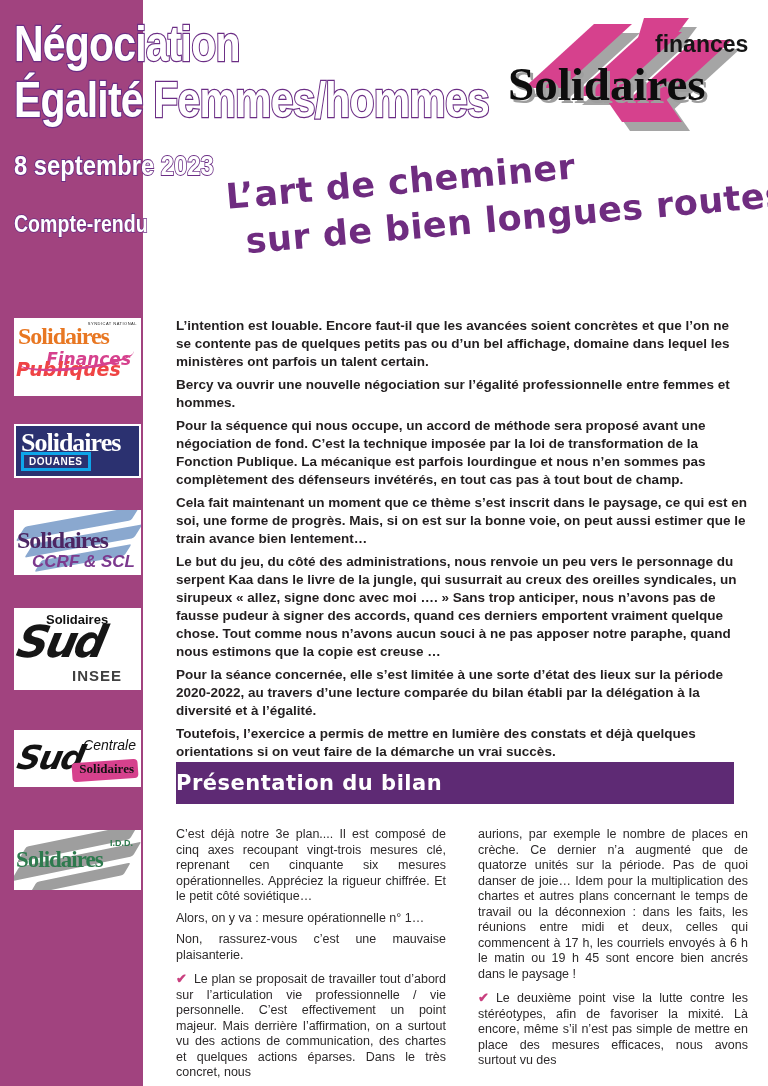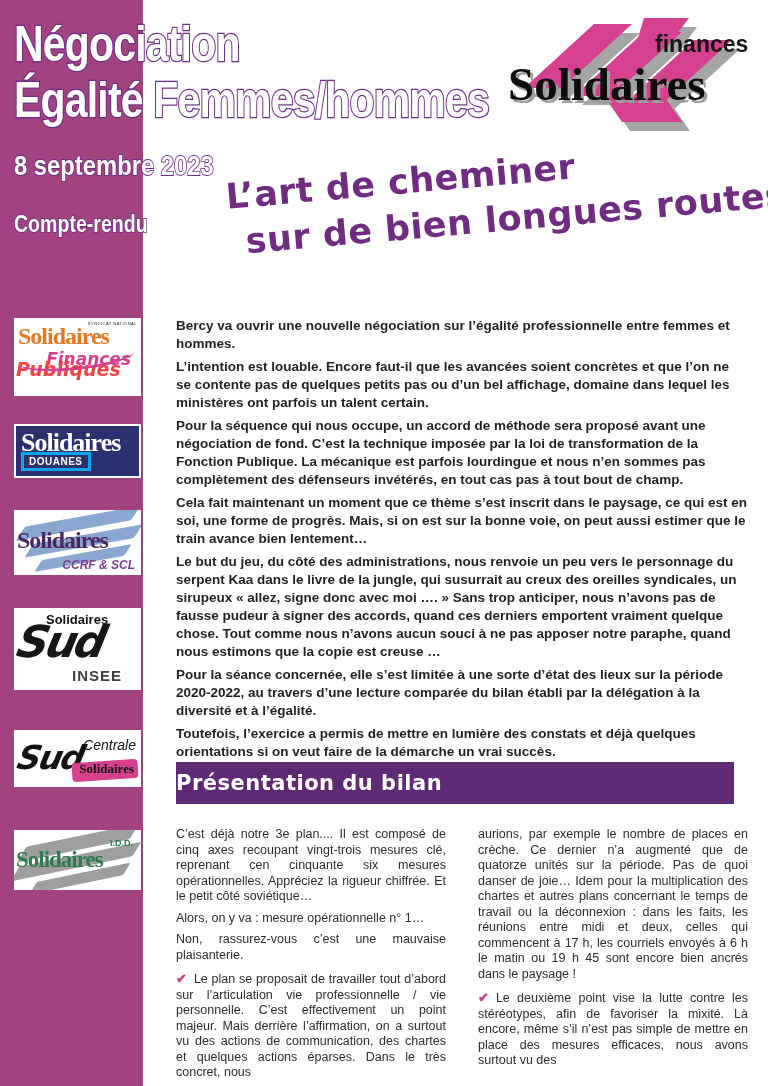--- a/index.html
+++ b/index.html
@@ -70,21 +70,21 @@
     font-size:26px; color:#fff; letter-spacing:-1px; }
   .l2-w2 { position:absolute; left:5px; bottom:5px; border:3px solid #0ea5e9; padding:1px 5px;
     font-weight:bold; font-size:10px; color:#fff; letter-spacing:.5px; background:#2b3170; }
 
   .band { position:absolute; background:#8aa8cf; transform:skewX(-40deg) rotate(-12deg); border-radius:2px; }
   .l3-b1 { left:14px; top:6px;  width:100px; height:15px; }
   .l3-b2 { left:22px; top:24px; width:95px;  height:14px; }
   .l3-b3 { left:30px; top:42px; width:78px;  height:12px; }
   .l3-w1 { position:absolute; left:3px; top:17px; font-family:"Liberation Serif", serif; font-weight:bold;
     font-size:24px; color:#4d2663; letter-spacing:-1px; z-index:2; }
-  .l3-w2 { position:absolute; right:6px; bottom:3px; font-style:italic; font-weight:bold; font-size:12px;
+  .l3-w2 { position:absolute; right:6px; bottom:3px; font-style:italic; font-weight:bold; font-size:17px;
     color:#7c3a8e; z-index:2; }
 
   .l4-w1 { position:absolute; top:4px; left:32px; font-weight:bold; font-size:13px; color:#111; z-index:2; }
   .l4-w2 { position:absolute; top:8px; left:4px; font-family:"DejaVu Sans", sans-serif; font-style:italic;
     font-weight:bold; font-size:44px; letter-spacing:-3px; transform:skewX(-12deg); color:#161616; z-index:1; }
   .l4-w3 { position:absolute; bottom:6px; left:58px; font-weight:bold; font-size:15px; letter-spacing:1px;
     color:#404040; z-index:2; }
 
   .l5-w1 { position:absolute; top:8px; left:4px; font-family:"DejaVu Sans", sans-serif; font-style:italic;
     font-weight:bold; font-size:33px; letter-spacing:-2px; transform:skewX(-12deg); color:#131313; }
@@ -180,22 +180,22 @@
 
   <div class="logo logo6">
     <div class="gband l6-b1"></div>
     <div class="gband l6-b2"></div>
     <div class="gband l6-b3"></div>
     <div class="l6-w1">Solidaires</div>
     <div class="l6-w2">I.D.D.</div>
   </div>
 
   <section class="intro">
+    <p>L’intention est louable. Encore faut-il que les avancées soient concrètes et que l’on ne se contente pas de quelques petits pas ou d’un bel affichage, domaine dans lequel les ministères ont parfois un talent certain.</p>
     <p>Bercy va ouvrir une nouvelle négociation sur l’égalité professionnelle entre femmes et hommes.</p>
-    <p>L’intention est louable. Encore faut-il que les avancées soient concrètes et que l’on ne se contente pas de quelques petits pas ou d’un bel affichage, domaine dans lequel les ministères ont parfois un talent certain.</p>
     <p>Pour la séquence qui nous occupe, un accord de méthode sera proposé avant une négociation de fond. C’est la technique imposée par la loi de transformation de la Fonction Publique. La mécanique est parfois lourdingue et nous n’en sommes pas complètement des défenseurs invétérés, en tout cas pas à tout bout de champ.</p>
     <p>Cela fait maintenant un moment que ce thème s’est inscrit dans le paysage, ce qui est en soi, une forme de progrès. Mais, si on est sur la bonne voie, on peut aussi estimer que le train avance bien lentement…</p>
     <p>Le but du jeu, du côté des administrations, nous renvoie un peu vers le personnage du serpent Kaa dans le livre de la jungle, qui susurrait au creux des oreilles syndicales, un sirupeux « allez, signe donc avec moi …. » Sans trop anticiper, nous n’avons pas de fausse pudeur à signer des accords, quand ces derniers emportent vraiment quelque chose. Tout comme nous n’avons aucun souci à ne pas apposer notre paraphe, quand nous estimons que la copie est creuse …</p>
     <p>Pour la séance concernée, elle s’est limitée à une sorte d’état des lieux sur la période 2020-2022, au travers d’une lecture comparée du bilan établi par la délégation à la diversité et à l’égalité.</p>
     <p>Toutefois, l’exercice a permis de mettre en lumière des constats et déjà quelques orientations si on veut faire de la démarche un vrai succès.</p>
   </section>
 
   <div class="banner">
     <span>Présentation du bilan</span>
   </div>

